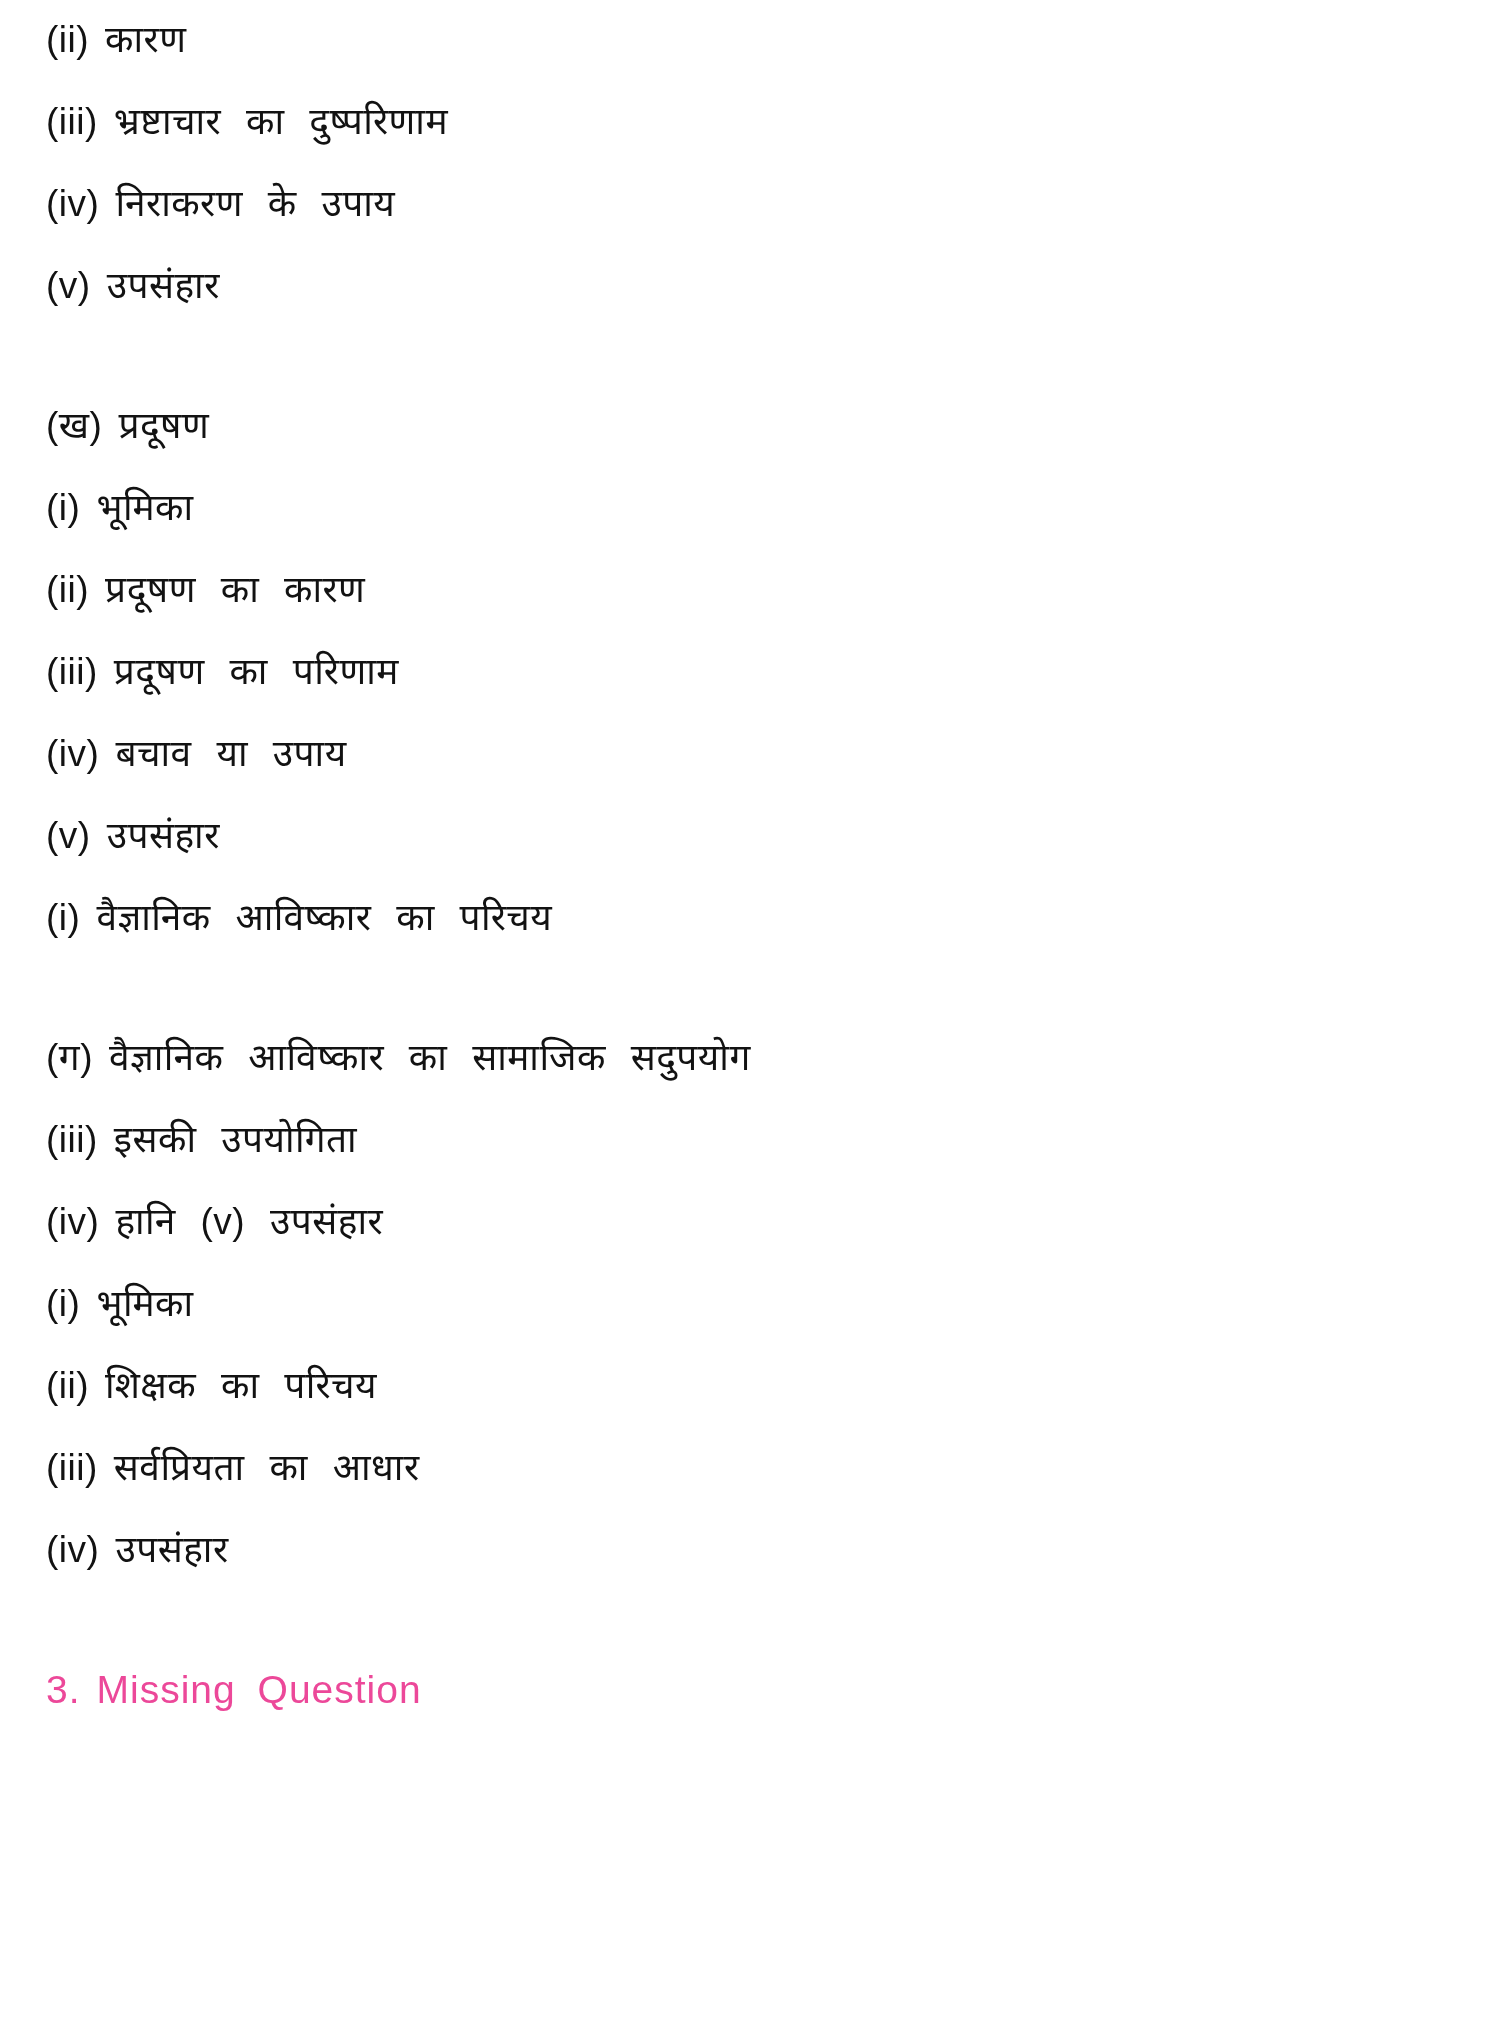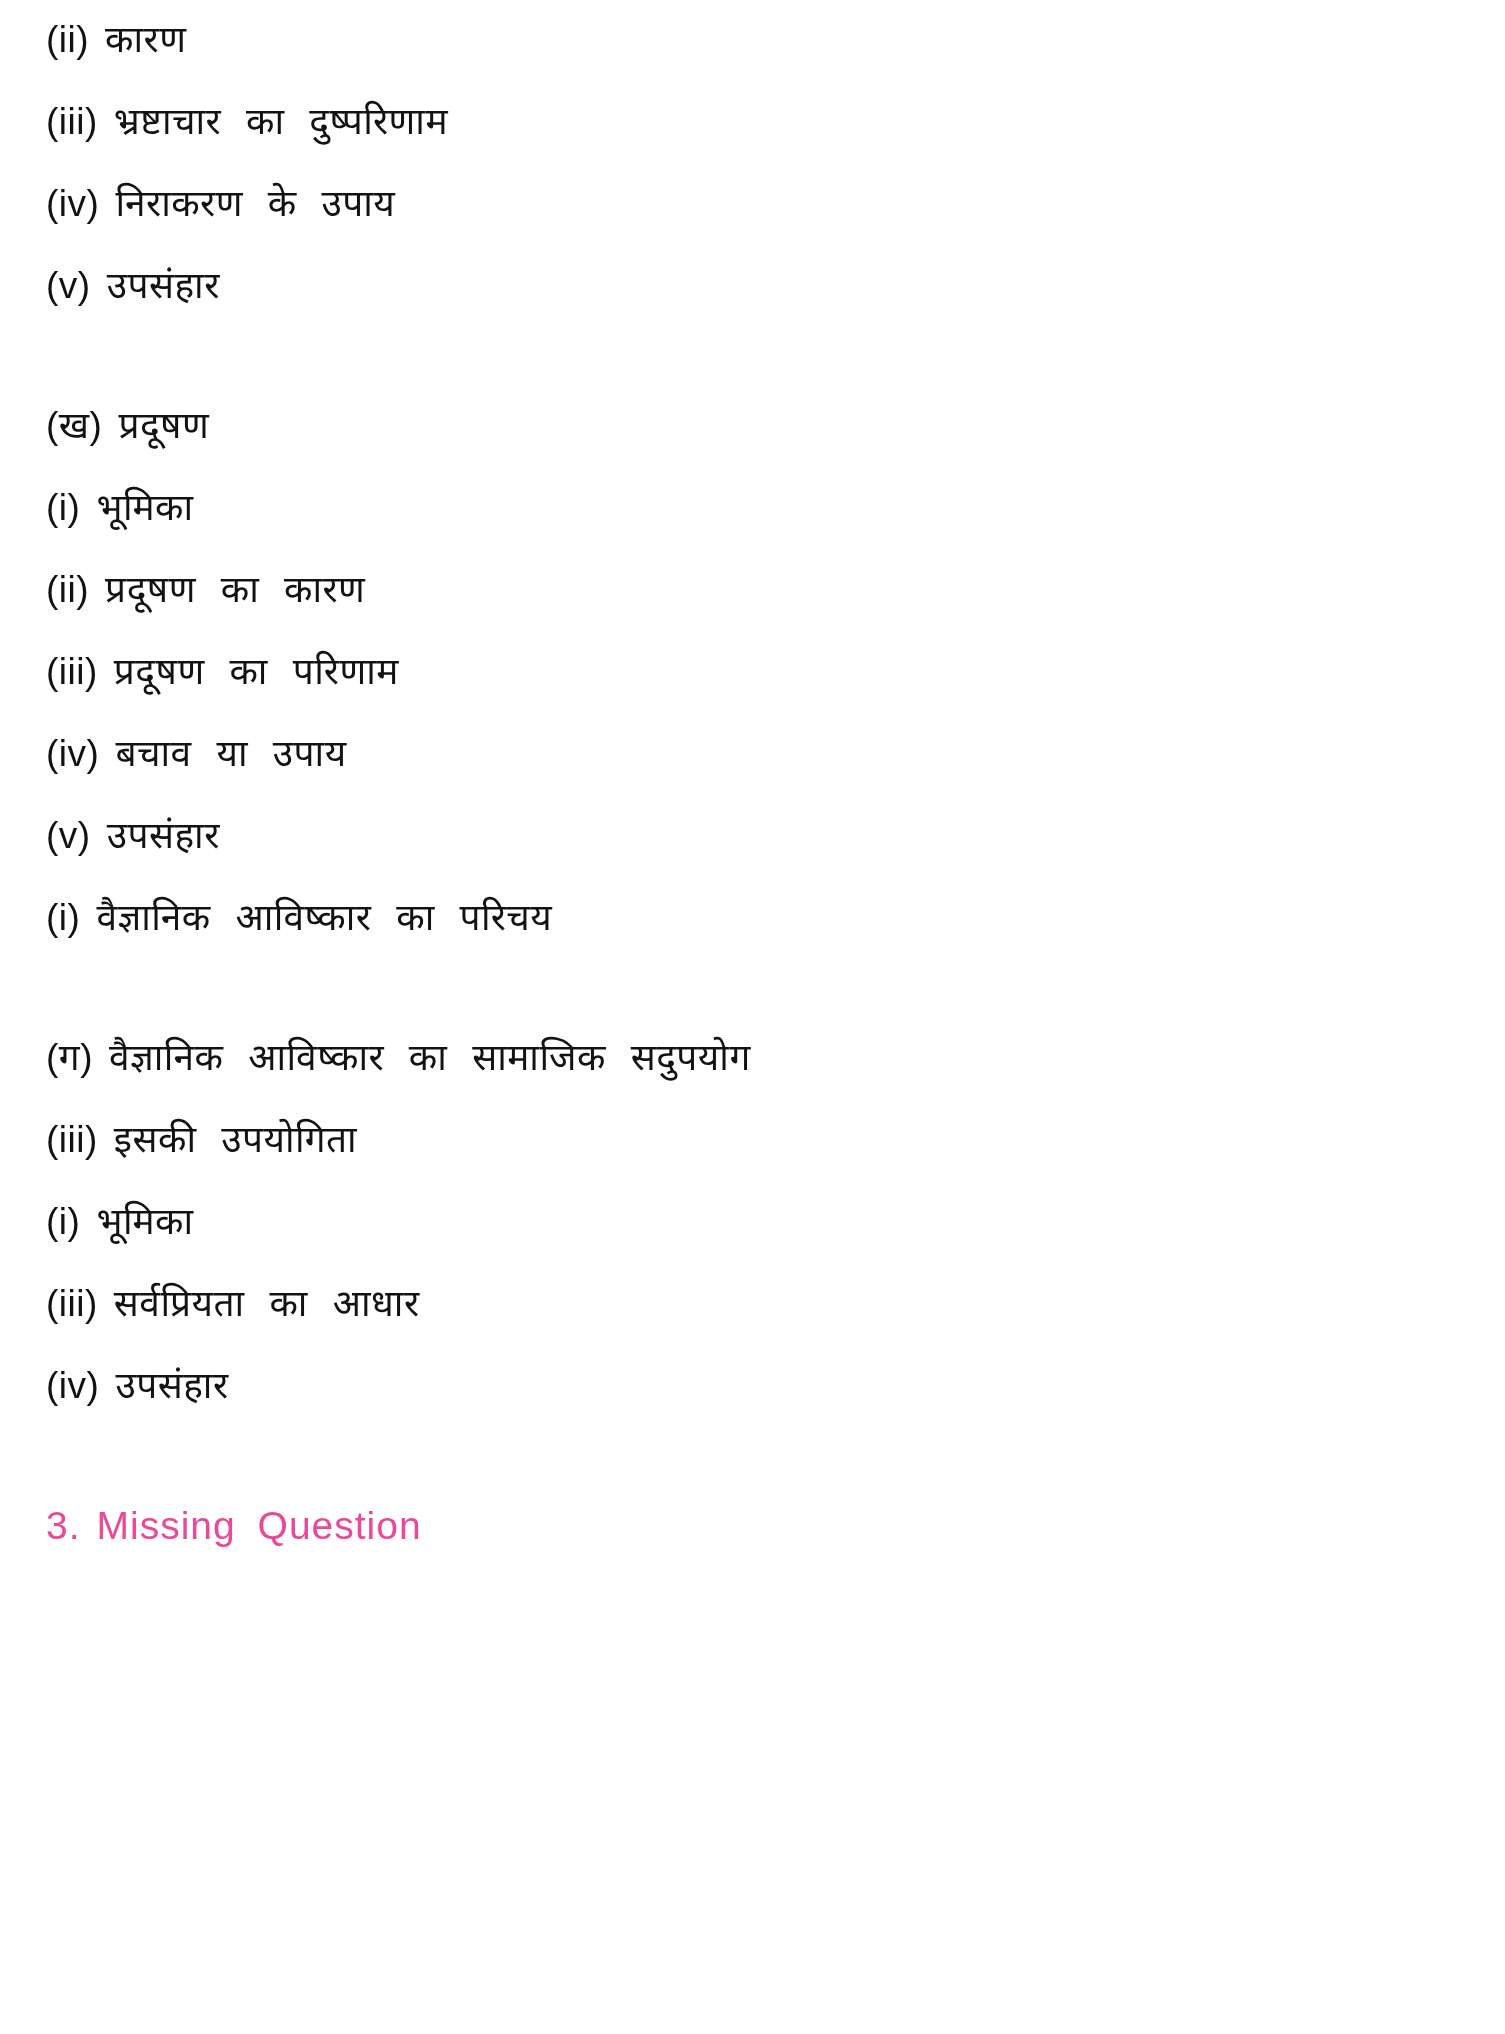--- a/index.html
+++ b/index.html
@@ -88,26 +88,32 @@
 
   <div class="line section-start">
     <span class="marker">(ग)</span><span>वैज्ञानिक आविष्कार का सामाजिक सदुपयोग</span>
   </div>
 
 
   <div class="line">
     <span class="marker">(iii)</span><span>इसकी उपयोगिता</span>
   </div>
 
+  <div class="line">
+    <span class="marker">(iv)</span><span>हानि (v) उपसंहार</span>
+  </div>
 
 
   <div class="line">
     <span class="marker">(i)</span><span>भूमिका</span>
   </div>
 
+  <div class="line">
+    <span class="marker">(ii)</span><span>शिक्षक का परिचय</span>
+  </div>
 
   <div class="line">
     <span class="marker">(iii)</span><span>सर्वप्रियता का आधार</span>
   </div>
 
   <div class="line">
     <span class="marker">(iv)</span><span>उपसंहार</span>
   </div>
 
   <div class="line section-start latin-line">

